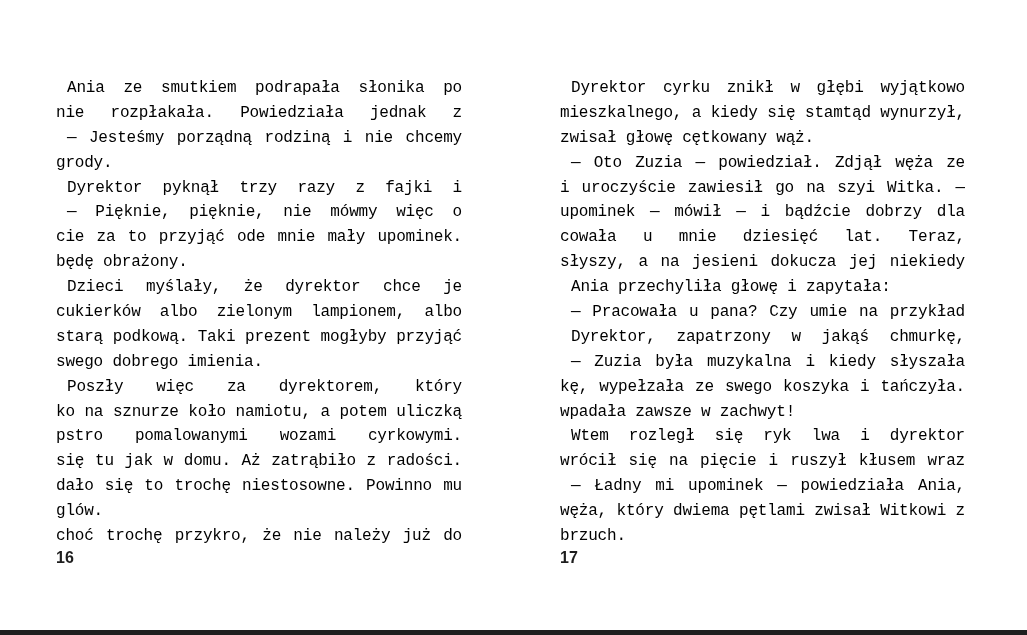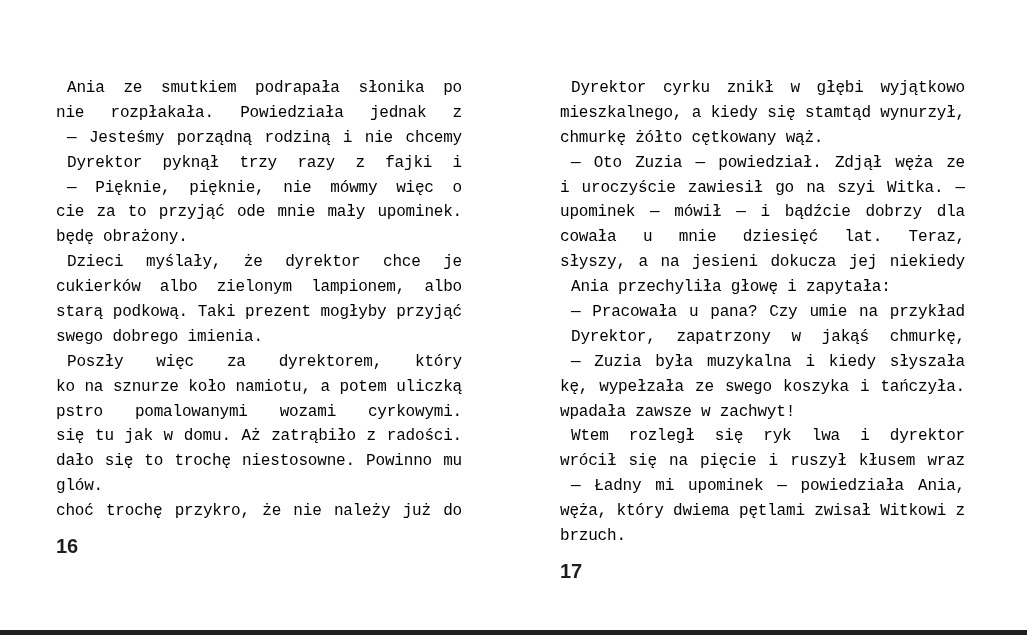--- a/index.html
+++ b/index.html
@@ -25,24 +25,23 @@
     height: 24.9px;
     line-height: 24.9px;
     overflow: hidden;
     text-align: justify;
     text-align-last: justify;
     -moz-text-align-last: justify;
   }
   .line.end { text-align-last: left; -moz-text-align-last: left; }
   .line.indent { text-indent: 11px; }
   .page-number {
-    margin-top: 13px;
     font-family: "Liberation Sans", sans-serif;
     font-weight: bold;
-    font-size: 20px;
+    font-size: 16px;
     color: #1d1d1d;
     line-height: 18px;
   }
   .page-number.num-right { text-align: left; }
   .bottom-bar {
     position: absolute;
     left: 0; bottom: 0;
     width: 100%; height: 5px;
     background: #1f1f1f;
   }
@@ -50,20 +49,21 @@
 </head>
 <body>
 
 <div class="spread">
 
   <div class="page page-left">
     <div id="left-lines">
         <div class="line indent">Ania ze smutkiem podrapała słonika po trąbie. Omal się</div>
         <div class="line end">nie rozpłakała. Powiedziała jednak z przekonaniem:</div>
         <div class="line indent">— Jesteśmy porządną rodziną i nie chcemy nawet na-</div>
+        <div class="line end">grody.</div>
         <div class="line indent end">Dyrektor pyknął trzy razy z fajki i słyszała się.</div>
         <div class="line indent">— Pięknie, pięknie, nie mówmy więc o nagrodzie. Musi-</div>
         <div class="line">cie za to przyjąć ode mnie mały upominek. Musicie, inaczej</div>
         <div class="line end">będę obrażony.</div>
         <div class="line indent">Dzieci myślały, że dyrektor chce je obdarować torebką</div>
         <div class="line">cukierków albo zielonym lampionem, albo kredkami czy</div>
         <div class="line">starą podkową. Taki prezent mogłyby przyjąć bez ujmy dla</div>
         <div class="line end">swego dobrego imienia.</div>
         <div class="line indent">Poszły więc za dyrektorem, który poprowadził słoniąt-</div>
         <div class="line">ko na sznurze koło namiotu, a potem uliczką pomiędzy</div>
@@ -73,21 +73,21 @@
         <div class="line end">glów.</div>
         <div class="line">choć trochę przykro, że nie należy już do rodziny Szten-</div>
       </div>
     <div class="page-number">16</div>
   </div>
 
   <div class="page page-right">
     <div id="right-lines">
         <div class="line indent">Dyrektor cyrku znikł w głębi wyjątkowo dużego wozu</div>
         <div class="line">mieszkalnego, a kiedy się stamtąd wynurzył, z jego szyi</div>
-        <div class="line end">chmurkę żółto cętkowany wąż.</div>
+        <div class="line end">zwisał głowę cętkowany wąż.</div>
         <div class="line indent">— Oto Zuzia — powiedział. Zdjął węża ze swego karku</div>
         <div class="line">i uroczyście zawiesił go na szyi Witka. — To właśnie ten</div>
         <div class="line">upominek — mówił — i bądźcie dobrzy dla mojej Zuzi. Pra-</div>
         <div class="line">cowała u mnie dziesięć lat. Teraz, niestety, trochę niedo-</div>
         <div class="line end">słyszy, a na jesieni dokucza jej niekiedy katar.</div>
         <div class="line indent end">Ania przechyliła głowę i zapytała:</div>
         <div class="line indent end">— Pracowała u pana? Czy umie na przykład mleć kawę?</div>
         <div class="line indent end">Dyrektor, zapatrzony w jakąś chmurkę, wyjaśnił:</div>
         <div class="line indent">— Zuzia była muzykalna i kiedy słyszała jakąś melodyj-</div>
         <div class="line">kę, wypełzała ze swego koszyka i tańczyła. O, publiczność</div>

